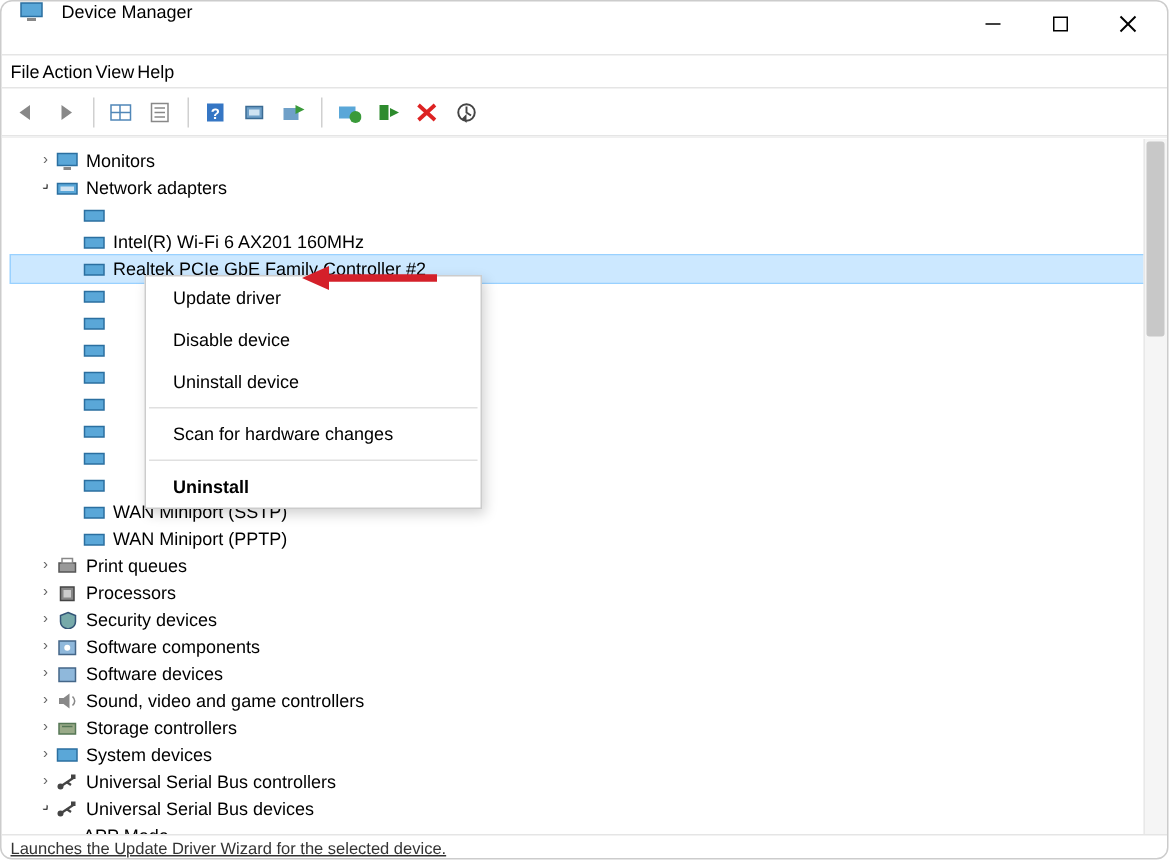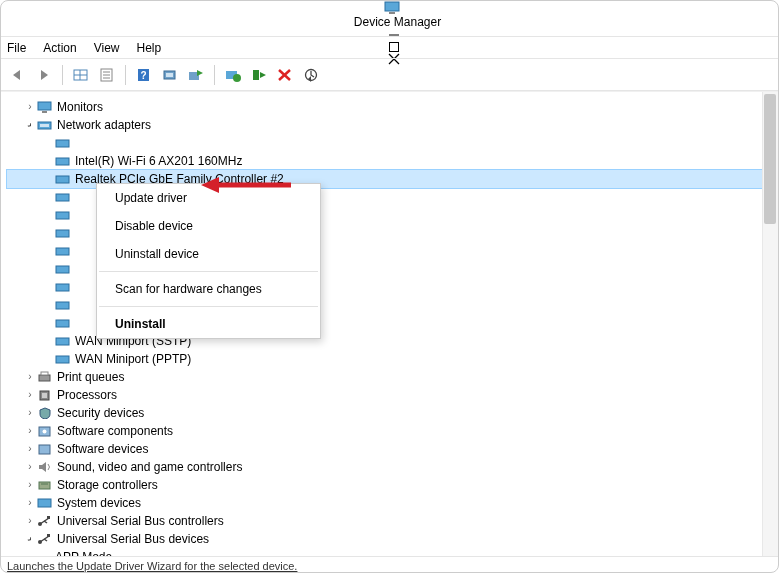--- a/index.html
+++ b/index.html
@@ -1,20 +1,20 @@
 <!DOCTYPE html>
 <html><head>
 <meta charset="utf-8">
 <style>
   * { box-sizing: border-box; margin: 0; padding: 0; font-family: "Segoe UI", Tahoma, sans-serif; }
   body { background: #fff; width: 779px; height: 573px; overflow: hidden; border: 1px solid #ccc; border-radius: 8px; display: flex; flex-direction: column; }
-  .titlebar { height: 36px; display: flex; align-items: center; padding: 0 4px 0 12px; border-bottom: 1px solid #e5e5e5; flex-direction: column; }
+  .titlebar { height: 36px; display: flex; padding: 0 4px 0 12px; border-bottom: 1px solid #e5e5e5; }
   .titlebar .title { font-size: 12px; margin-left: 8px; flex: 1; }
   .titlebar .win-btn { width: 45px; height: 30px; display: flex; align-items: center; justify-content: center; font-size: 14px; }
-  .menubar { height: 22px; display: flex; align-items: center; padding: 0 6px; border-bottom: 1px solid #e5e5e5; font-size: 12px; gap: 17px; }
+  .menubar { height: 22px; display: flex; align-items: center; padding: 0 6px; border-bottom: 1px solid #e5e5e5; font-size: 12px; gap: 2px; }
   .menubar span { cursor: default; }
   .toolbar { height: 32px; display: flex; align-items: center; padding: 0 6px; border-bottom: 1px solid #e5e5e5; gap: 4px; }
   .toolbar .sep { width: 1px; height: 20px; background: #d0d0d0; margin: 0 3px; }
   .tool-btn { width: 22px; height: 22px; display: flex; align-items: center; justify-content: center; font-size: 14px; }
   .content { flex: 1; overflow: auto; padding: 6px 0 0 6px; position: relative; background: #fff; border-top: 1px solid #f0f0f0; }
   .tree { font-size: 12px; line-height: 18px; }
   .node { display: flex; align-items: center; height: 18px; white-space: nowrap; }
   .exp { width: 14px; text-align: center; color: #666; font-size: 10px; user-select: none; }
   .exp.blank { visibility: hidden; }
   .icon { width: 16px; height: 14px; margin-right: 4px; display: inline-flex; align-items: center; justify-content: center; }

